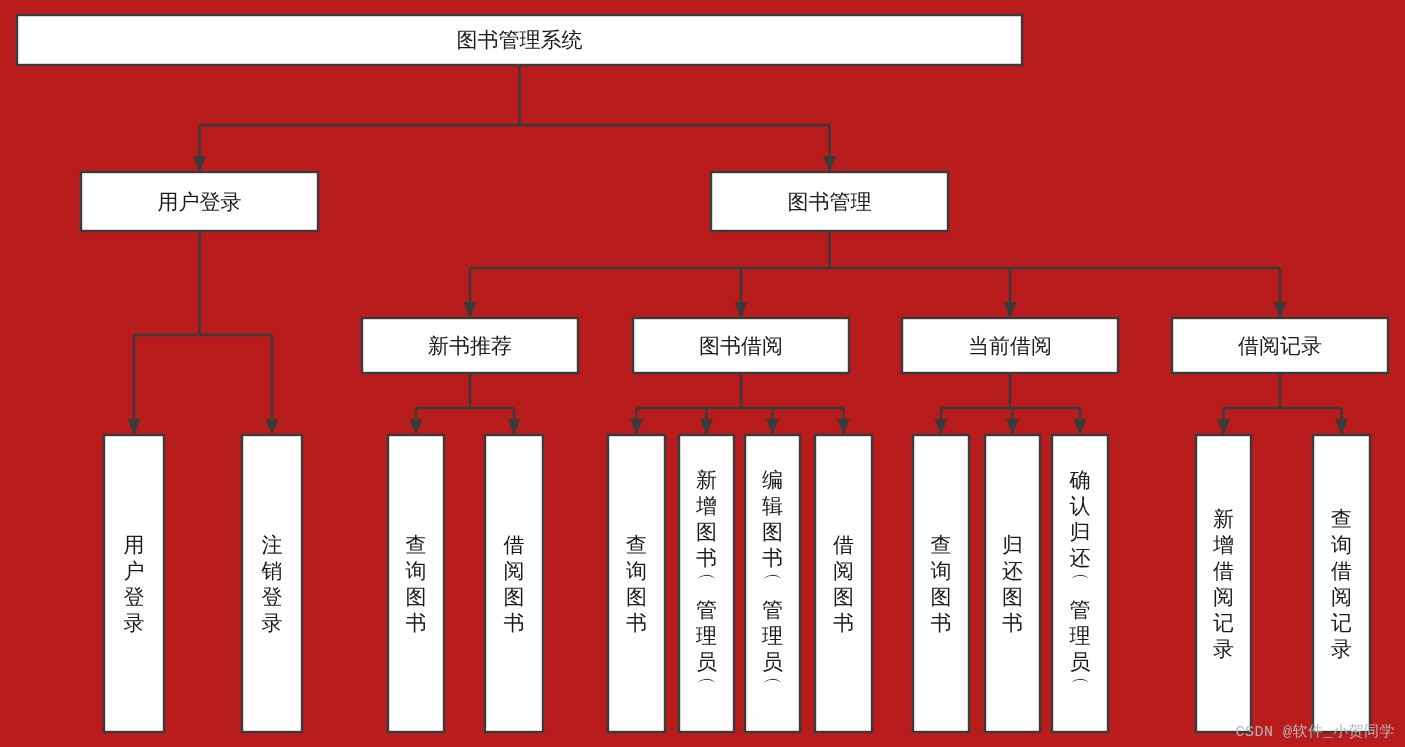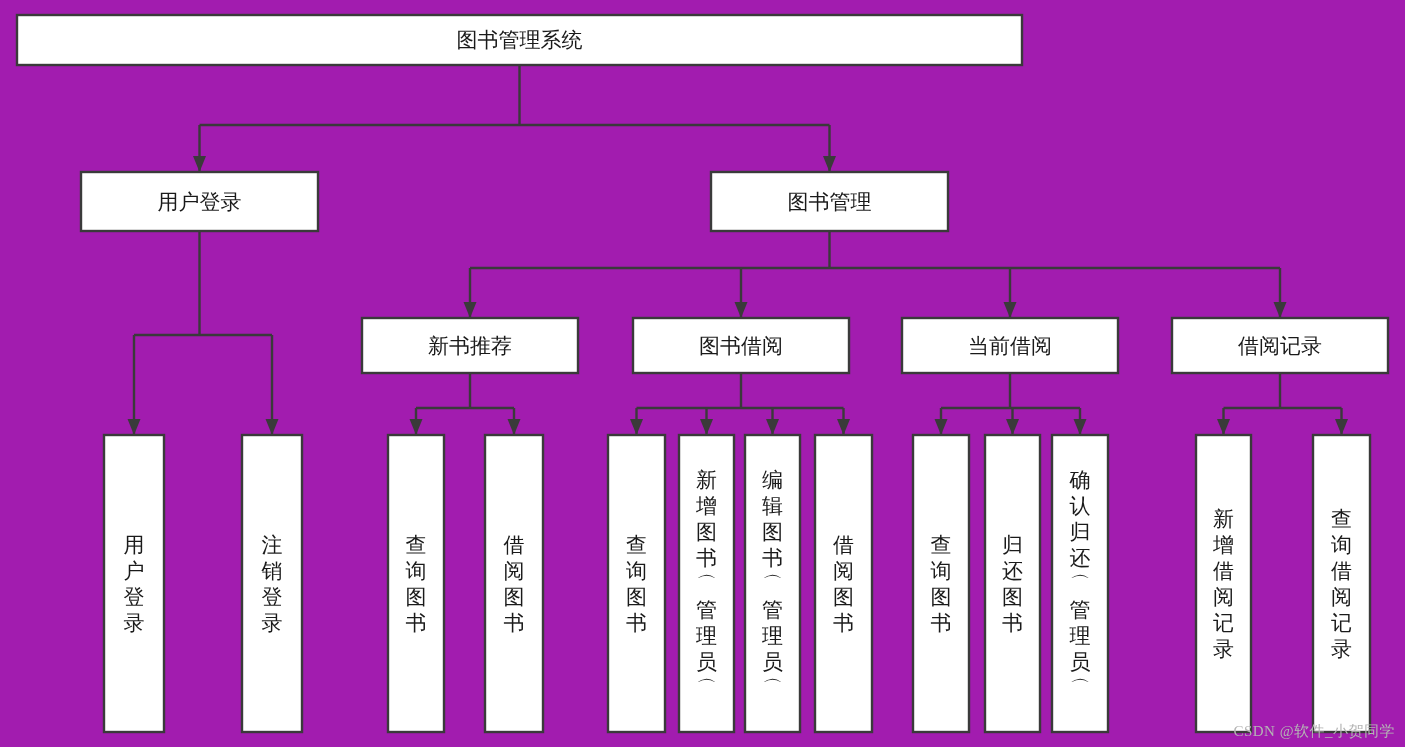--- a/index.html
+++ b/index.html
@@ -7,21 +7,21 @@
     padding: 0;
     background: #ffffff;
   }
   body {
     font-family: "DejaVu Sans", "Liberation Sans", sans-serif;
   }
   #diagram-root {
     position: relative;
     width: 1405px;
     height: 747px;
-    background: #a21caf;
+    background: #b91c1c;
     overflow: hidden;
   }
   svg#tree-svg {
     position: absolute;
     left: 0;
     top: 0;
     width: 1405px;
     height: 747px;
     display: block;
   }
@@ -50,21 +50,21 @@
   .node-label-v {
     font-family: "DejaVu Sans", "Liberation Sans", sans-serif;
     font-size: 21px;
     fill: #1a1a1a;
     text-anchor: middle;
   }
   .watermark {
     position: absolute;
     right: 10px;
     bottom: 6px;
-    font-family: Liberation Serif, serif;
+    font-family: Liberation Mono, monospace;
     font-size: 15px;
     color: #b4b4b4;
     white-space: nowrap;
     letter-spacing: 0.5px;
     user-select: none;
   }
 </style>
 </head>
 <body>
 

